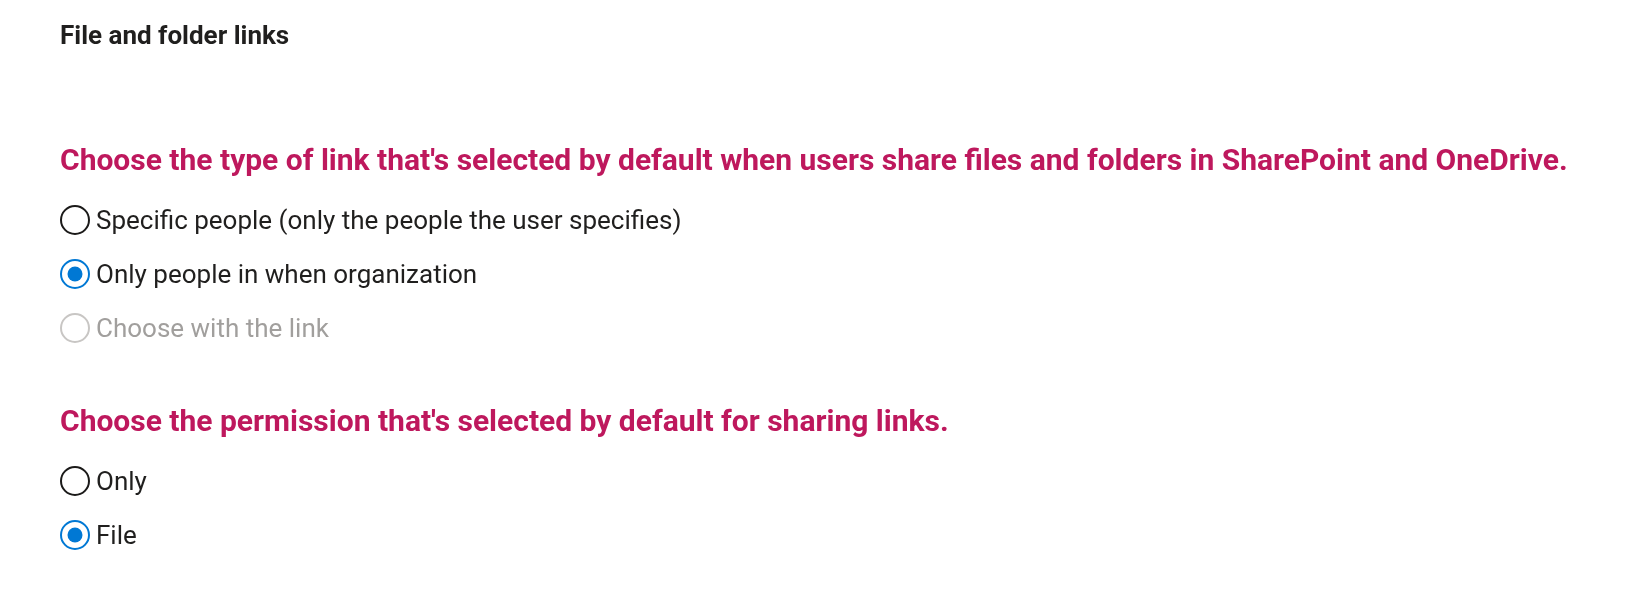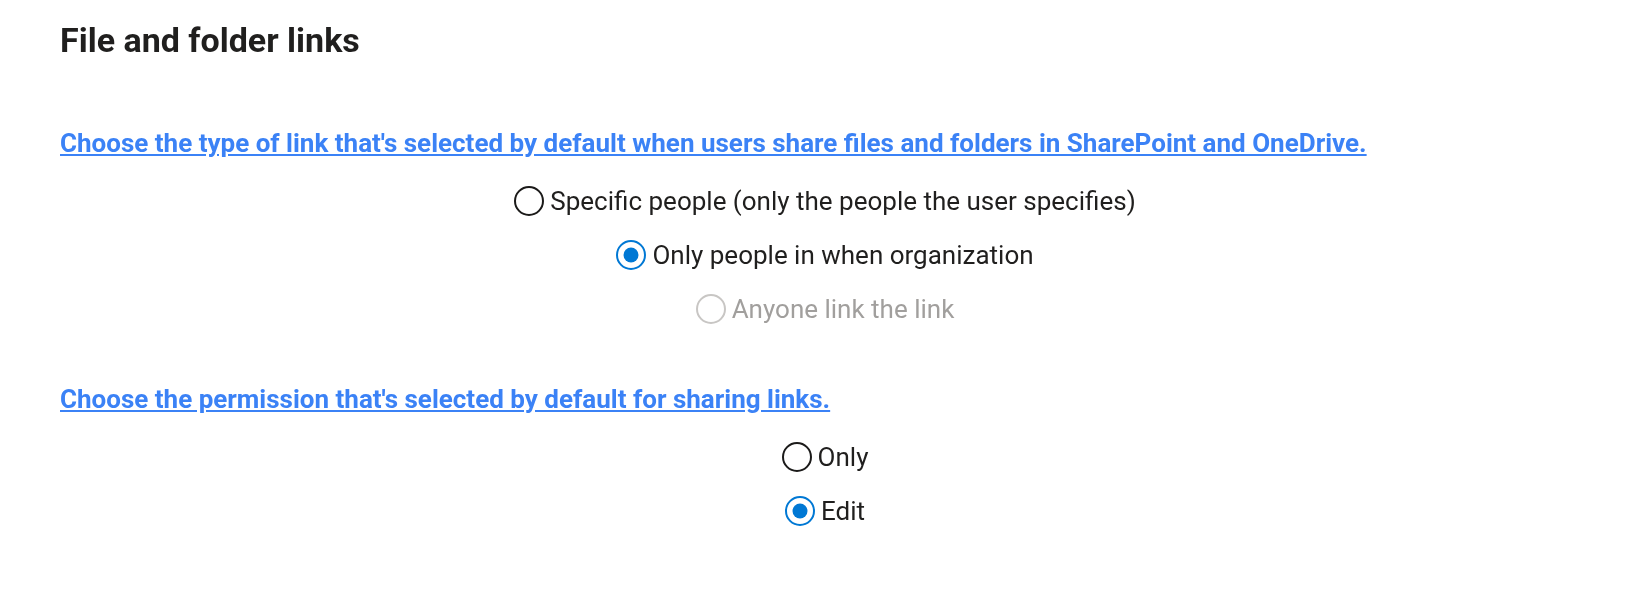--- a/index.html
+++ b/index.html
@@ -8,44 +8,42 @@
       padding: 0;
     }
     body {
       font-family: "Segoe UI", -apple-system, BlinkMacSystemFont, Roboto, "Helvetica Neue", sans-serif;
       background: #ffffff;
       color: #1b1a19;
       padding: 20px 60px;
       width: 1650px;
     }
     .section-title {
-      font-size: 34px;
+      font-size: 26px;
       font-weight: 700;
       color: #201f1e;
-      margin-bottom: 68px;
+      margin-bottom: 92px;
     }
     .section-subtitle {
-      font-size: 26px;
+      font-size: 30px;
       font-weight: 700;
-      color: #3b82f6;
+      color: #be185d;
       margin-bottom: 28px;
-      text-decoration: underline;
     }
     .radio-group {
       display: flex;
       flex-direction: column;
       gap: 24px;
       margin-bottom: 60px;
     }
     .radio-option {
       display: flex;
       align-items: center;
       gap: 6px;
       cursor: pointer;
-      justify-content: center;
     }
     .radio-option.disabled {
       cursor: default;
     }
     .radio-circle {
       width: 30px;
       height: 30px;
       border-radius: 50%;
       border: 2px solid #1b1a19;
       flex-shrink: 0;
@@ -92,32 +90,32 @@
     <span class="radio-label">Specific people (only the people the user specifies)</span>
   </div>
 
   <div class="radio-option selected">
     <span class="radio-circle"></span>
     <span class="radio-label">Only people in when organization</span>
   </div>
 
   <div class="radio-option disabled">
     <span class="radio-circle"></span>
-    <span class="radio-label">Anyone link the link</span>
+    <span class="radio-label">Choose with the link</span>
   </div>
 
 </div>
 
 <p class="section-subtitle">Choose the permission that's selected by default for sharing links.</p>
 
 <div class="radio-group">
 
   <div class="radio-option">
     <span class="radio-circle"></span>
     <span class="radio-label">Only</span>
   </div>
 
   <div class="radio-option selected">
     <span class="radio-circle"></span>
-    <span class="radio-label">Edit</span>
+    <span class="radio-label">File</span>
   </div>
 
 </div>
 
 </body></html>

